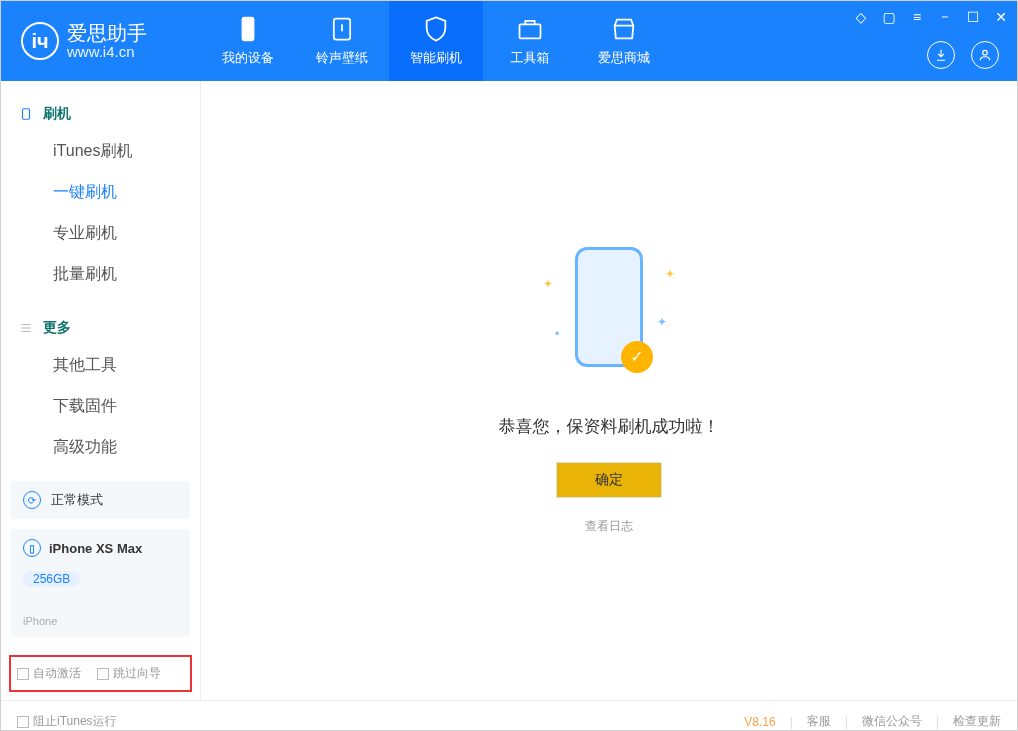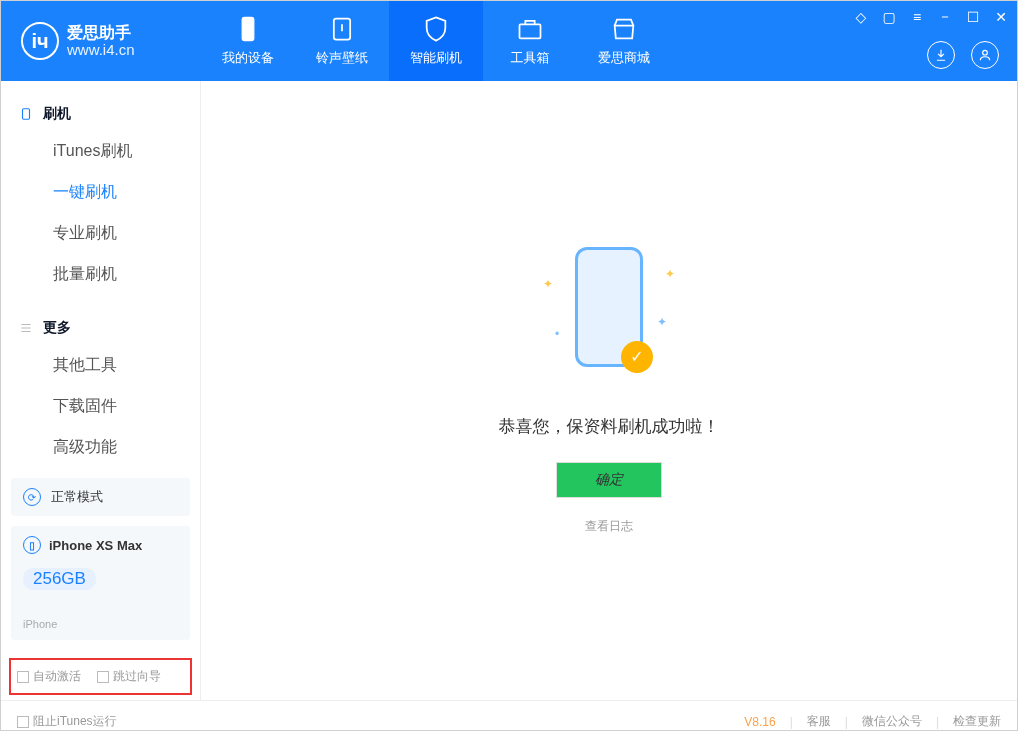--- a/index.html
+++ b/index.html
@@ -3,59 +3,59 @@
 <meta charset="utf-8">
 <style>
 * { margin: 0; padding: 0; box-sizing: border-box; font-family: "Microsoft YaHei", sans-serif; }
 body { background: #fff; width: 1018px; height: 731px; overflow: hidden; border: 1px solid #d0d0d0; }
 
 
 .header { background: #1b82fd; height: 80px; display: flex; align-items: center; color: #fff; position: relative; }
 .logo-area { display: flex; align-items: center; padding: 0 20px; width: 200px; }
 .logo-icon { width: 38px; height: 38px; border: 2px solid #fff; border-radius: 50%; display: flex; align-items: center; justify-content: center; font-weight: bold; font-size: 20px; margin-right: 8px; }
 .logo-text { line-height: 1.1; }
-.logo-title { font-size: 16px; font-weight: bold; }
+.logo-title { font-size: 20px; font-weight: normal; }
 .logo-sub { font-size: 15px; opacity: .9; }
 
 .nav { display: flex; height: 100%; }
 .nav-item { width: 94px; display: flex; flex-direction: column; align-items: center; justify-content: center; cursor: pointer; font-size: 13px; }
 .nav-item.active { background: #0a6efc; }
 .nav-item svg { width: 28px; height: 28px; margin-bottom: 6px; fill: #fff; stroke: #fff; }
 
 .win-controls { position: absolute; top: 8px; right: 8px; display: flex; gap: 12px; align-items: center; }
 .win-controls span { width: 16px; height: 16px; display: inline-flex; align-items: center; justify-content: center; cursor: pointer; color: #fff; font-size: 14px; }
 .header-right-icons { position: absolute; bottom: 12px; right: 18px; display: flex; gap: 16px; }
 .header-right-icons .circ { width: 28px; height: 28px; border: 1.5px solid #fff; border-radius: 50%; display: flex; align-items: center; justify-content: center; cursor: pointer; }
 
 
 .body { display: flex; height: calc(100% - 80px - 30px); }
 .sidebar { width: 200px; border-right: 1px solid #eee; display: flex; flex-direction: column; background: #fff; }
 .side-section { padding-top: 16px; }
-.side-header { display: flex; align-items: center; padding: 8px 18px; color: #0f172a; font-size: 14px; font-weight: bold; gap: 10px; }
+.side-header { display: flex; align-items: center; padding: 8px 18px; color: #0f766e; font-size: 14px; font-weight: bold; gap: 10px; }
 .side-sub { padding: 10px 18px 10px 52px; font-size: 16px; color: #555; cursor: pointer; }
 .side-sub.active { color: #1b82fd; }
 
 .device-panel { margin: 10px 10px 0 10px; background: #f5f8fb; border-radius: 3px; padding: 10px 12px; font-size: 13px; color: #333; display: flex; align-items: center; gap: 10px; }
 .device-panel .dot-icon { width: 18px; height: 18px; border: 1.5px solid #1b82fd; border-radius: 50%; display: inline-flex; align-items: center; justify-content: center; color: #1b82fd; font-size: 10px; }
 .device-panel.dev { flex-direction: column; align-items: flex-start; }
 .dev-name { font-weight: bold; display:flex; align-items:center; gap:8px; }
-.dev-badge { background: #e6f0ff; color: #1b82fd; border-radius: 10px; padding: 1px 10px; font-size: 17px; margin-top:4px; }
+.dev-badge { background: #e6f0ff; color: #1b82fd; border-radius: 10px; padding: 1px 10px; font-size: 12px; margin-top:4px; }
 .dev-type { color: #aaa; font-size: 11px; margin-top: 18px; }
 
 .checkbox-row { border: 2px solid #e33; margin: 18px 8px 8px 8px; padding: 8px 6px; display: flex; gap: 16px; font-size: 12px; color: #999; }
 .cb { display: flex; align-items: center; gap: 4px; cursor: pointer; }
 .cb .box { width: 12px; height: 12px; border: 1px solid #bbb; }
 
 .main { flex: 1; position: relative; display: flex; flex-direction: column; align-items: center; justify-content: center; }
 .phone-img { position: relative; margin-bottom: 10px; }
 .phone-body { width: 68px; height: 120px; border: 3px solid #68b5ff; border-radius: 12px; background: #e6f2ff; position: relative; }
 .phone-check { position: absolute; right: -10px; bottom: -6px; width: 32px; height: 32px; background: #ffb400; border-radius: 50%; display: flex; align-items: center; justify-content: center; color: #fff; font-size: 16px; }
 .sparkle { position: absolute; color: #ffc94d; font-size: 12px; }
 .msg { font-size: 17px; color: #333; margin: 38px 0 24px; }
-.ok-btn { border: 1px solid #ddd; background: #22c55e; padding: 8px 38px; font-size: 14px; cursor: pointer; color:#333;font-style:italic; }
+.ok-btn { border: 1px solid #ddd; background: #eab308; padding: 8px 38px; font-size: 14px; cursor: pointer; color:#333; }
 .log-link { margin-top: 20px; font-size: 12px; color: #999; cursor: pointer; }
 
 
 .footer { height: 42px; border-top: 1px solid #eee; display: flex; align-items: center; padding: 0 16px; font-size: 12px; color: #999; }
 .footer .cb { color: #999; }
 .footer-right { margin-left: auto; display: flex; align-items: center; gap: 14px; }
 .footer-right .sep { color: #ddd; }
 .footer-link { cursor: pointer; }
 .ver { color: #fca24a; }
 </style>

